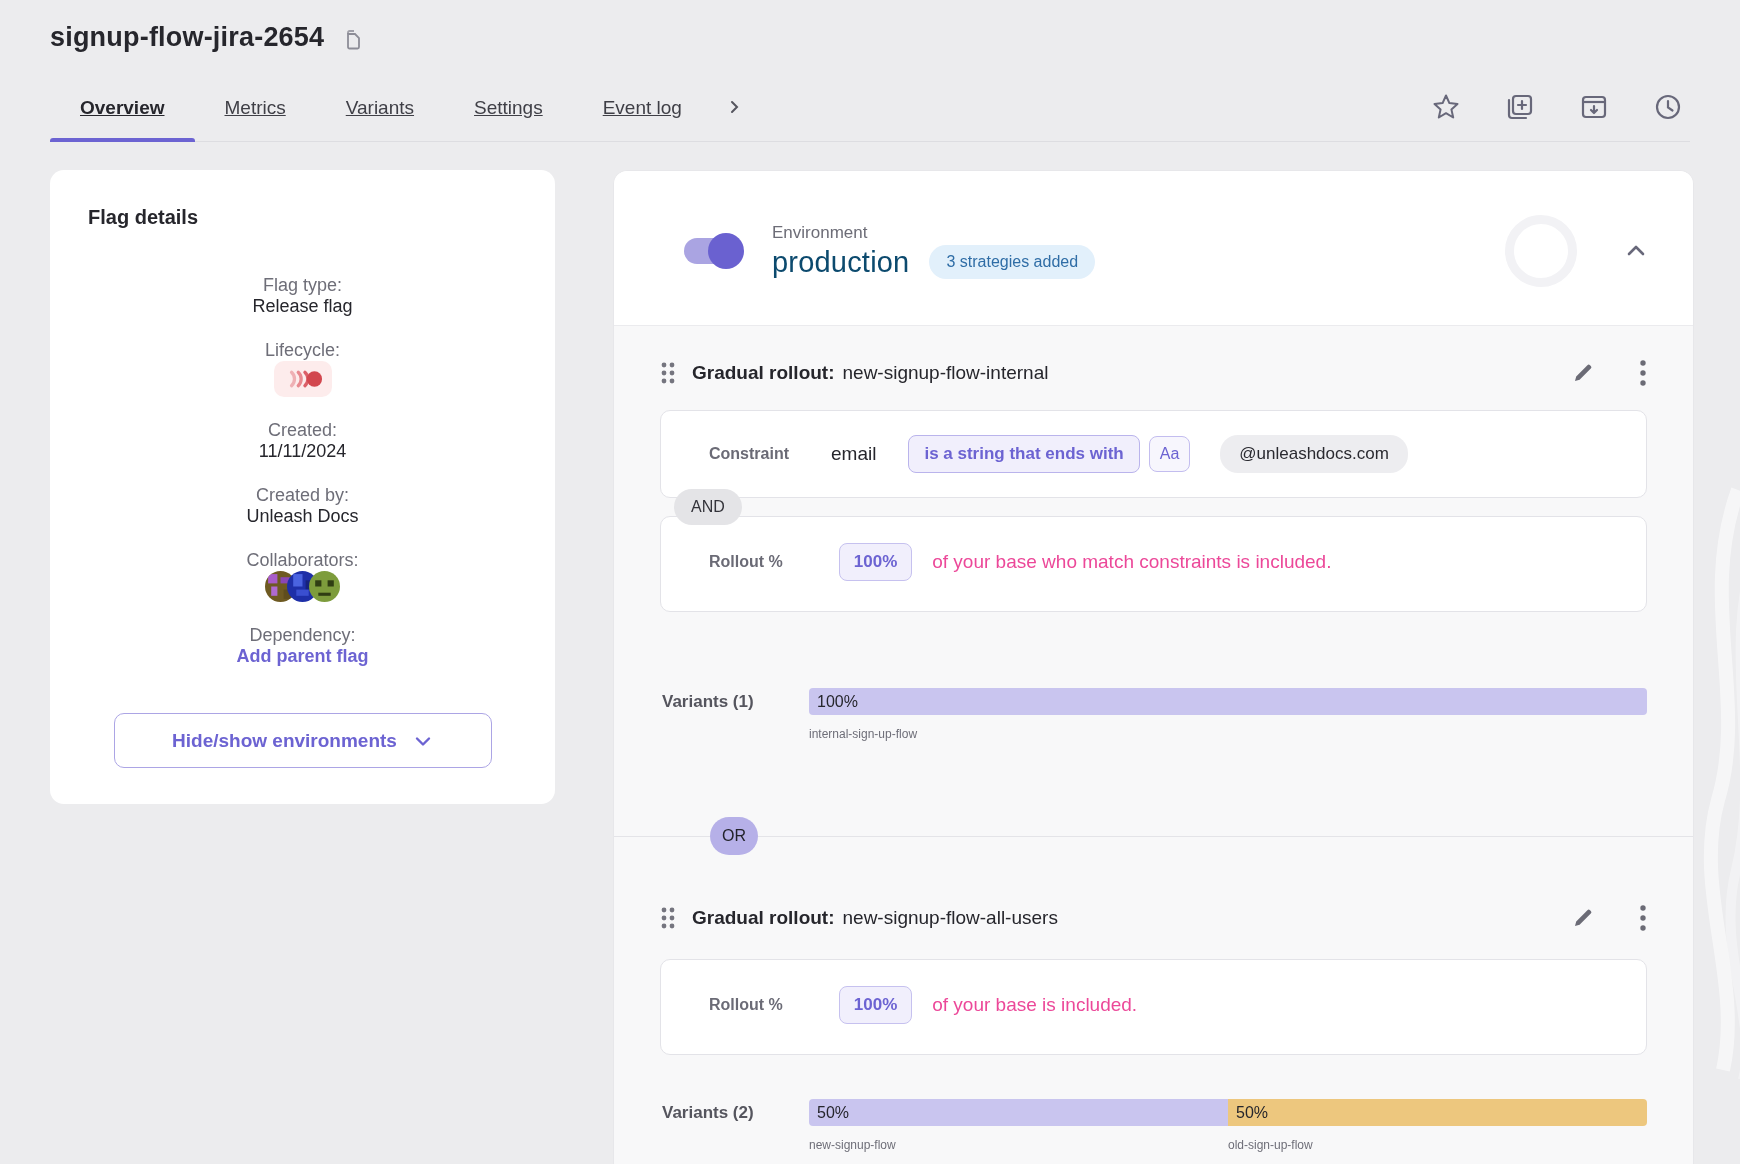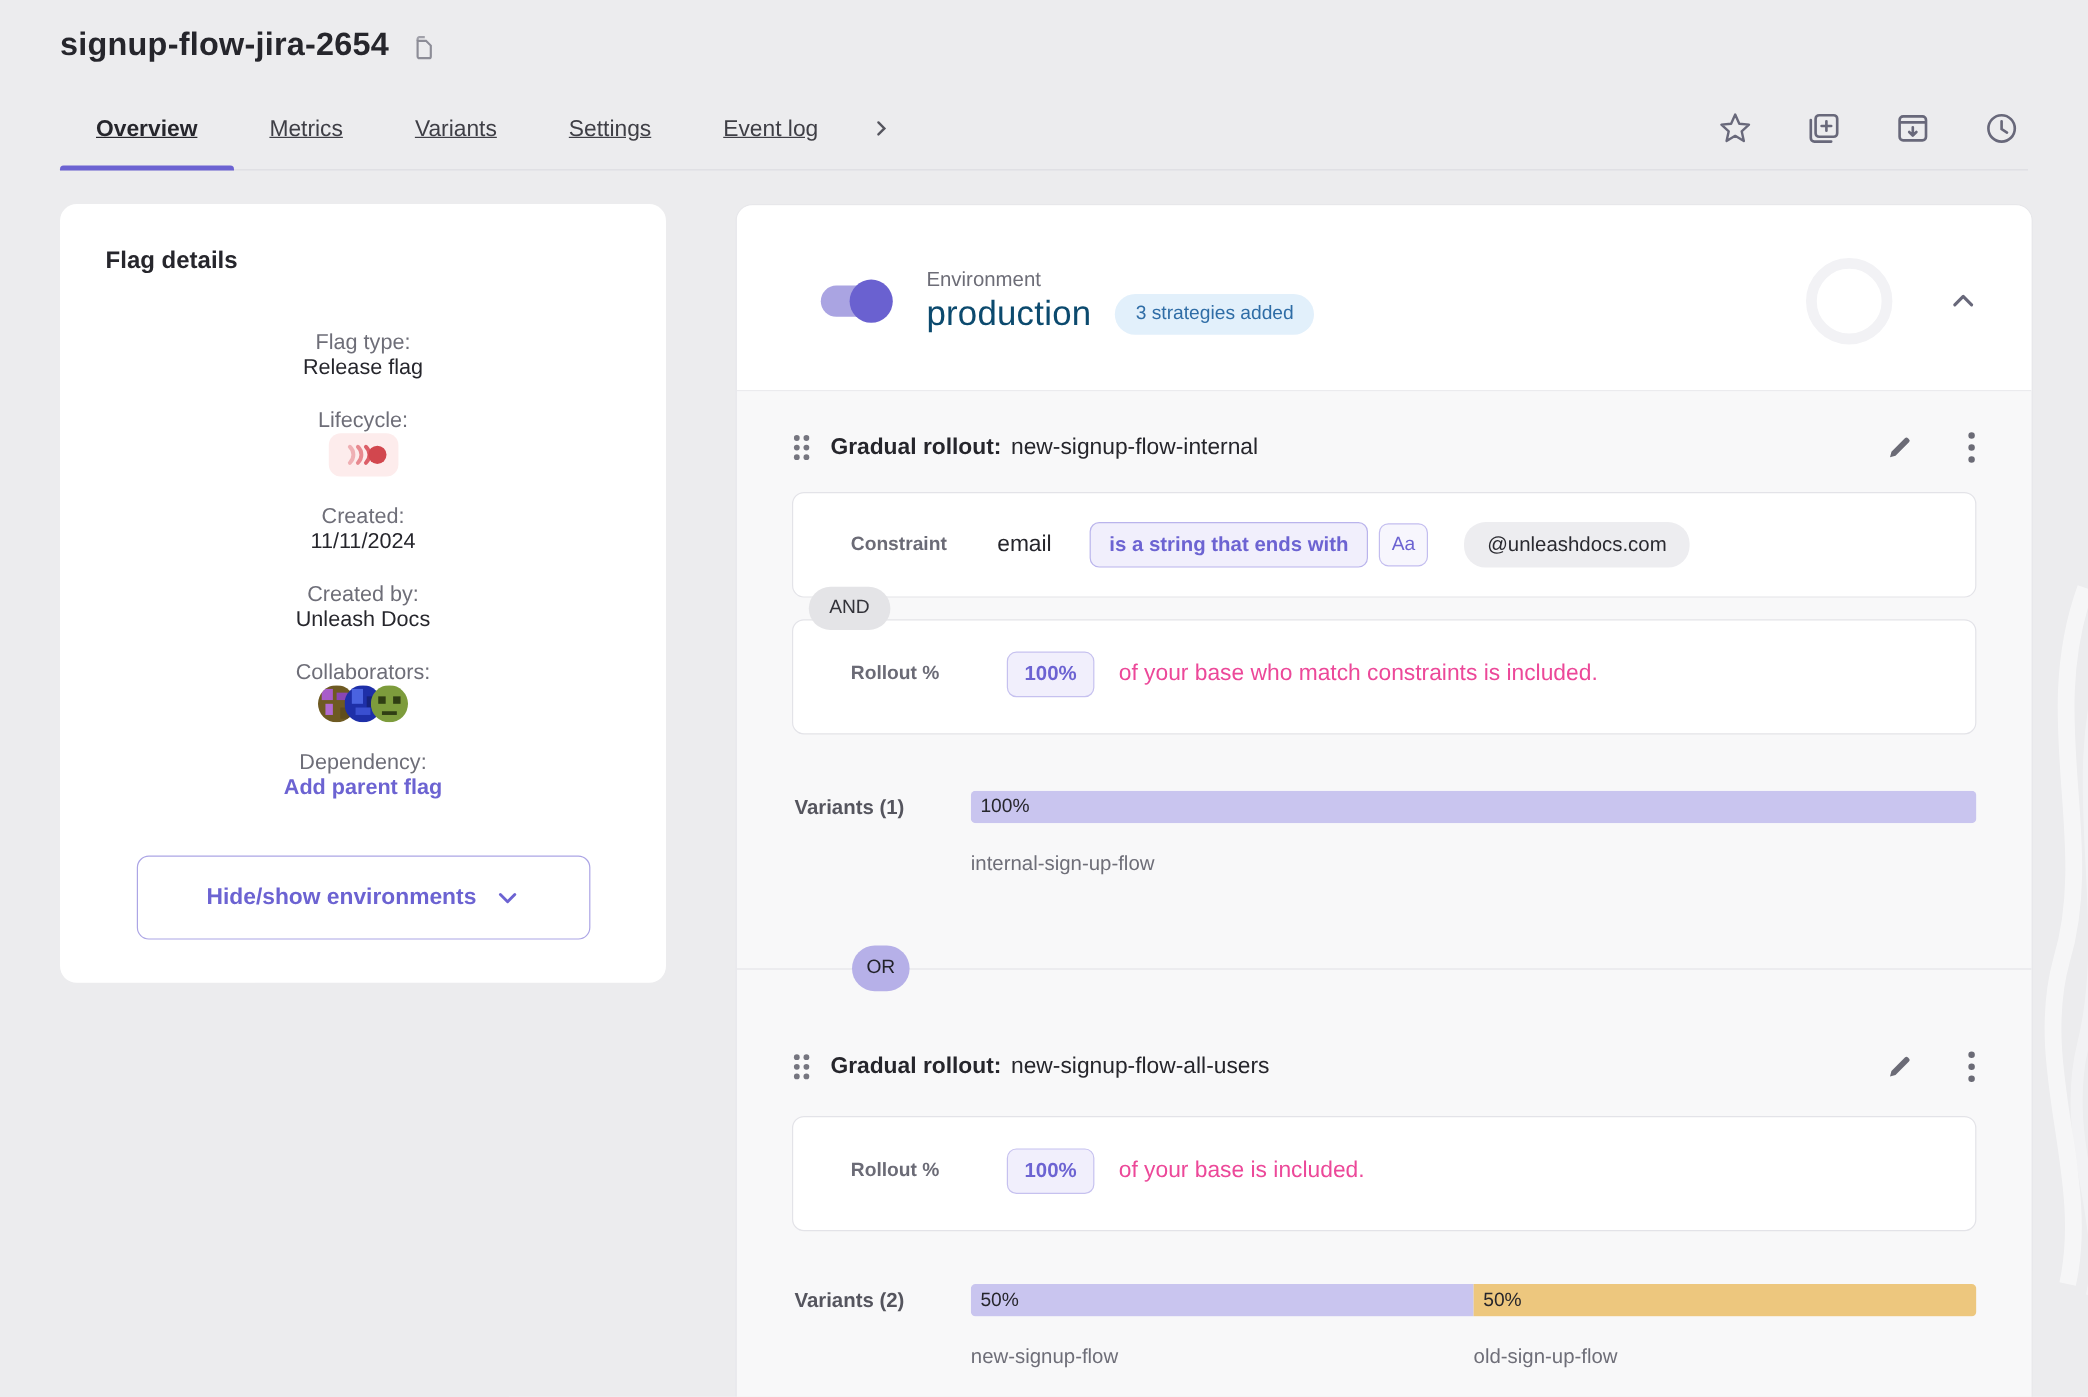--- a/index.html
+++ b/index.html
@@ -69,21 +69,21 @@
   }
   .avatars .av:first-child { margin-left:0; }
 
   .addtag-btn {
     display:flex; align-items:center; gap:12px;
     background:#eceafa; border-radius:19px; padding:9px 22px;
     color:var(--accent); font-size:17px; font-weight:700; cursor:pointer;
   }
 
   .hideshow-btn {
-    margin:46px auto 0 auto; width:378px; height:70px;
+    margin:46px auto 0 auto; width:378px; height:55px;
     border:1.5px solid #aca5e5; border-radius:10px; background:#fff;
     display:flex; align-items:center; justify-content:center; gap:16px;
     color:var(--accent); font-size:19px; font-weight:700; cursor:pointer;
   }
 
   
   .env-card {
     flex:1; background:#f8f8f9; border:1px solid #e7e7ea; border-radius:14px;
     height:1010px; overflow:hidden; position:relative;
   }
@@ -145,27 +145,27 @@
     background:#e4e4e7; border-radius:18px; padding:9px 17px;
     font-size:16px; color:#33333a;
   }
   .rollout-box { position:relative; z-index:1; padding-top:26px; padding-bottom:30px; }
   .pct-pill {
     margin-left:56px; background:#f1effc; border:1px solid #c6c1ef; border-radius:8px;
     padding:8px 14px; color:var(--accent); font-size:17px; font-weight:700;
   }
   .rollout-text { margin-left:20px; font-size:19px; color:#ec4899; }
 
-  .variants-row { display:flex; margin-top:47px; margin-left:2px; }
+  .variants-row { display:flex; margin-top:76px; margin-left:2px; }
   .v-label { width:147px; flex-shrink:0; font-size:17px; color:#55555e; font-weight:600; padding-top:4px; }
   .v-bars-wrap { flex:1; position:relative; }
   .v-bars { display:flex; width:100%; border-radius:4px; overflow:hidden; }
   .v-seg { height:27px; font-size:16px; color:#26262c; padding-left:8px; line-height:27px; }
   .v-names { position:relative; height:26px; margin-top:8px; }
-  .v-name { position:absolute; top:16px; font-size:17px; color:#6e6e78; white-space:nowrap; }
+  .v-name { position:absolute; top:4px; font-size:12px; color:#6e6e78; white-space:nowrap; }
 
   .or-divider { position:relative; margin-top:68px; height:38px; }
   .or-divider .line {
     position:absolute; left:-46px; right:-46px; top:50%;
     border-top:1px solid #e4e4e8;
   }
   .or-chip {
     position:absolute; left:50px; top:0; width:48px; height:38px;
     background:#b6b0e8; border-radius:19px; color:#22222a; font-size:16px;
     display:flex; align-items:center; justify-content:center; z-index:2;

